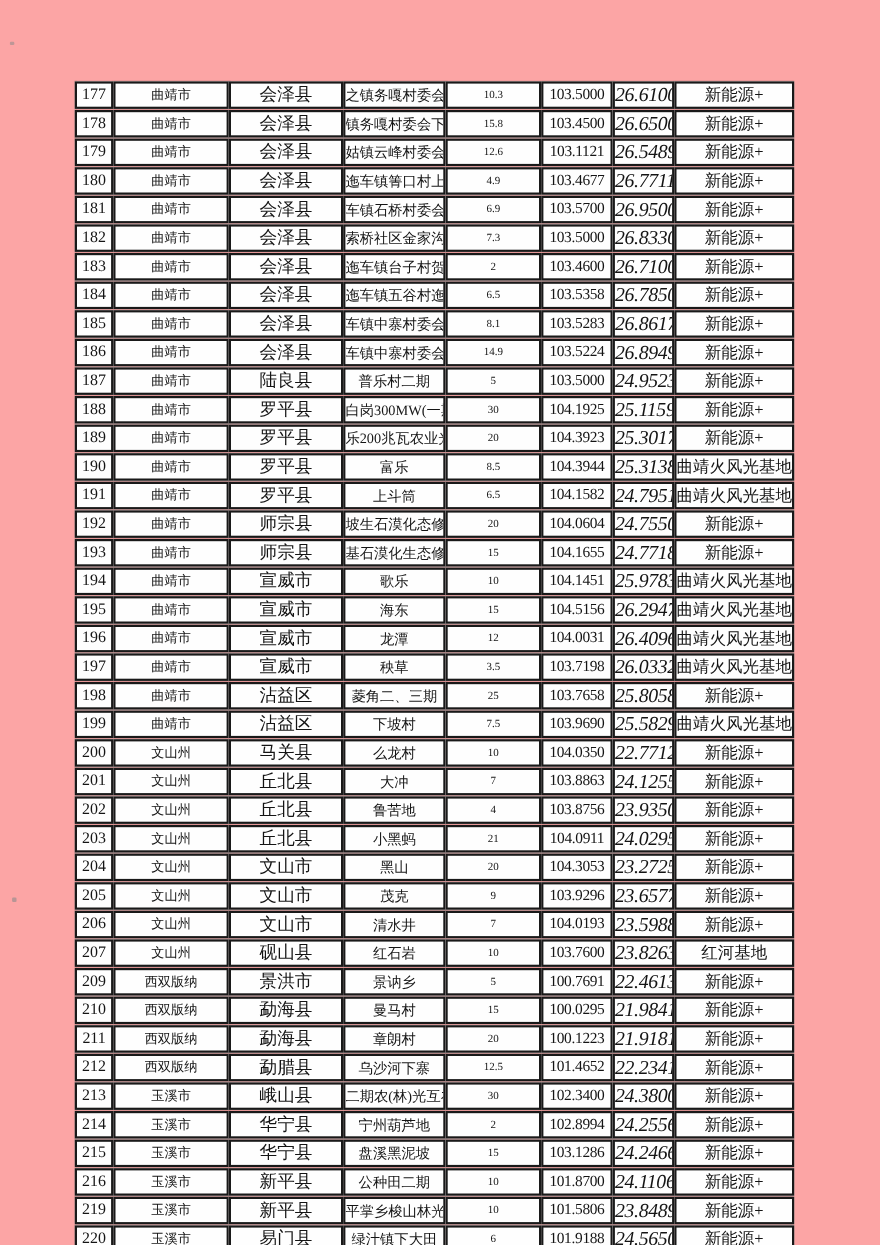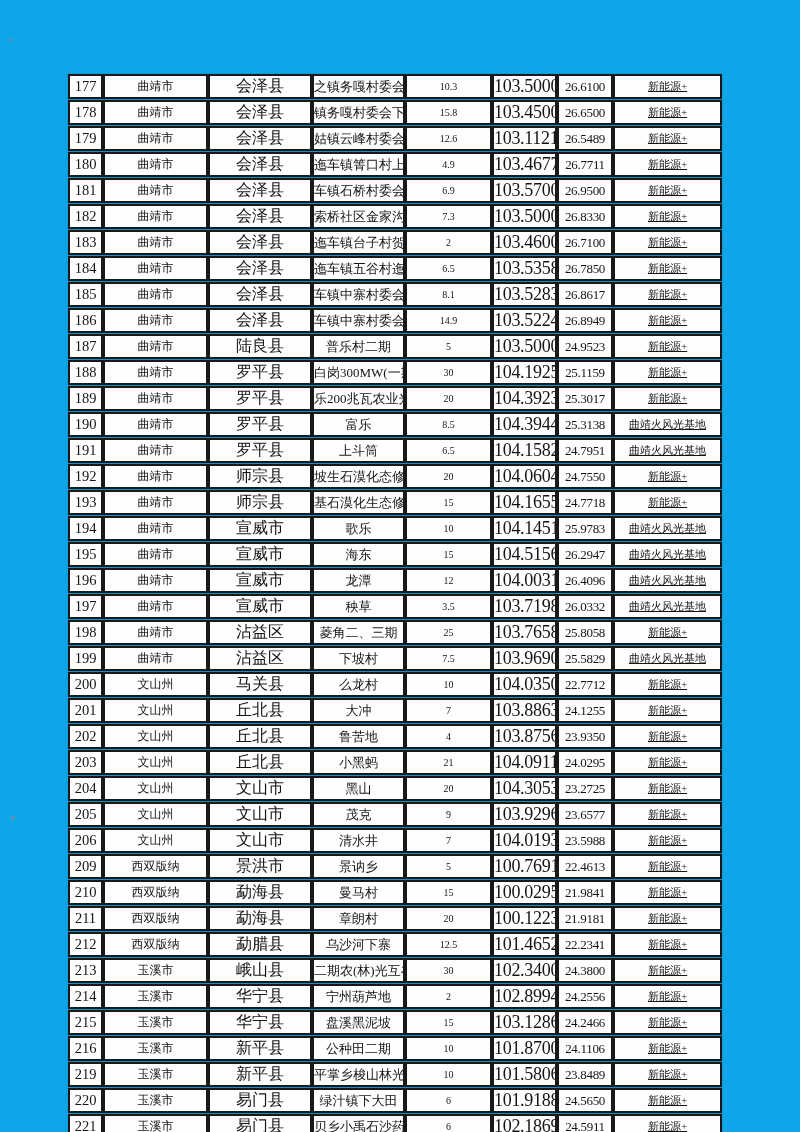--- a/index.html
+++ b/index.html
@@ -11,21 +11,21 @@
     width: 800px;
     height: 1132px;
     position: relative;
     overflow: hidden;
     font-family: "Liberation Serif", "DejaVu Serif", serif;
     color: #141414;
   }
   .page {
     position: absolute;
     inset: 0;
-    background: #0ea5e9;
+    background: #fca5a5;
   }
   .table-wrap {
     position: absolute;
     left: 68px;
     top: 73px;
   }
   table.data-table {
     border-collapse: separate;
     border-spacing: 0 1px;
     table-layout: fixed;
@@ -40,23 +40,23 @@
     overflow: hidden;
     white-space: nowrap;
     background: #fefefe;
     box-shadow: 0 0 1px rgba(40,40,40,0.45);
   }
   td.c-no        { font-size: 14.5px; }
   td.c-city      { font-size: 12px; }
   td.c-county    { font-size: 16px; }
   td.c-project   { font-size: 13px; }
   td.c-capacity  { font-size: 10px; }
-  td.c-longitude { font-size: 18px; letter-spacing: -0.3px; }
-  td.c-latitude  { font-size: 13px; letter-spacing: -0.3px; }
-  td.c-category  { font-size: 11px; text-decoration: underline; }
+  td.c-longitude { font-size: 14px; letter-spacing: -0.3px; }
+  td.c-latitude  { font-size: 18px; letter-spacing: -0.3px; font-style: italic; }
+  td.c-category  { font-size: 15px; }
   
   .speck {
     position: absolute;
     background: #8a8a8a;
     border-radius: 1px;
   }
   .speck-top { left: 9px; top: 38px; width: 4px; height: 3px; opacity: 0.55; }
   .speck-mid { left: 11px; top: 816px; width: 4px; height: 4px; opacity: 0.6; }
 </style>
 </head>
@@ -402,20 +402,30 @@
     <td class="c-no">206</td>
     <td class="c-city">文山州</td>
     <td class="c-county">文山市</td>
     <td class="c-project">清水井</td>
     <td class="c-capacity">7</td>
     <td class="c-longitude">104.0193</td>
     <td class="c-latitude">23.5988</td>
     <td class="c-category">新能源+</td>
   </tr>
 
+  <tr>
+    <td class="c-no">207</td>
+    <td class="c-city">文山州</td>
+    <td class="c-county">砚山县</td>
+    <td class="c-project">红石岩</td>
+    <td class="c-capacity">10</td>
+    <td class="c-longitude">103.7600</td>
+    <td class="c-latitude">23.8263</td>
+    <td class="c-category">红河基地</td>
+  </tr>
 
 
   <tr>
     <td class="c-no">209</td>
     <td class="c-city">西双版纳</td>
     <td class="c-county">景洪市</td>
     <td class="c-project">景讷乡</td>
     <td class="c-capacity">5</td>
     <td class="c-longitude">100.7691</td>
     <td class="c-latitude">22.4613</td>

